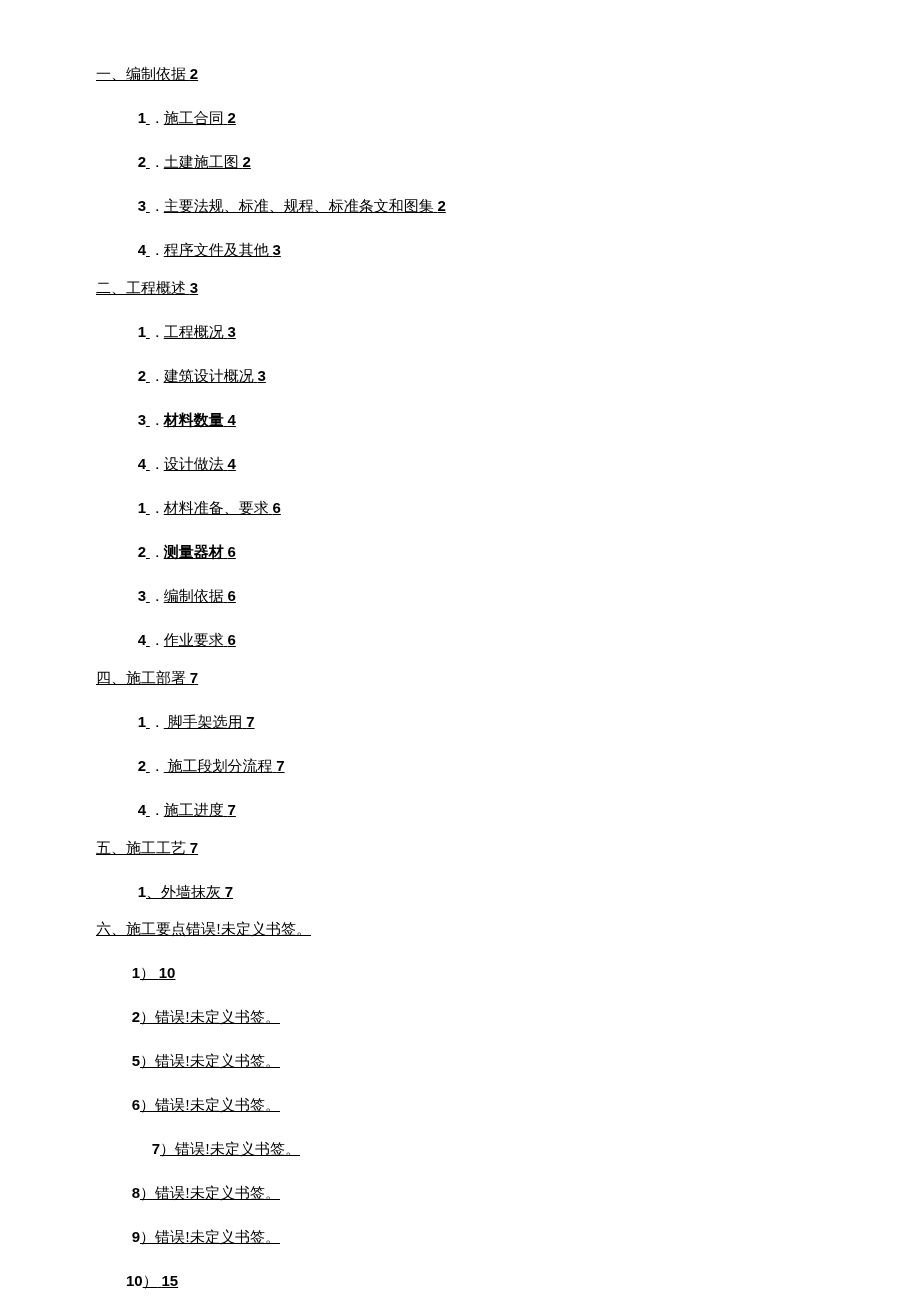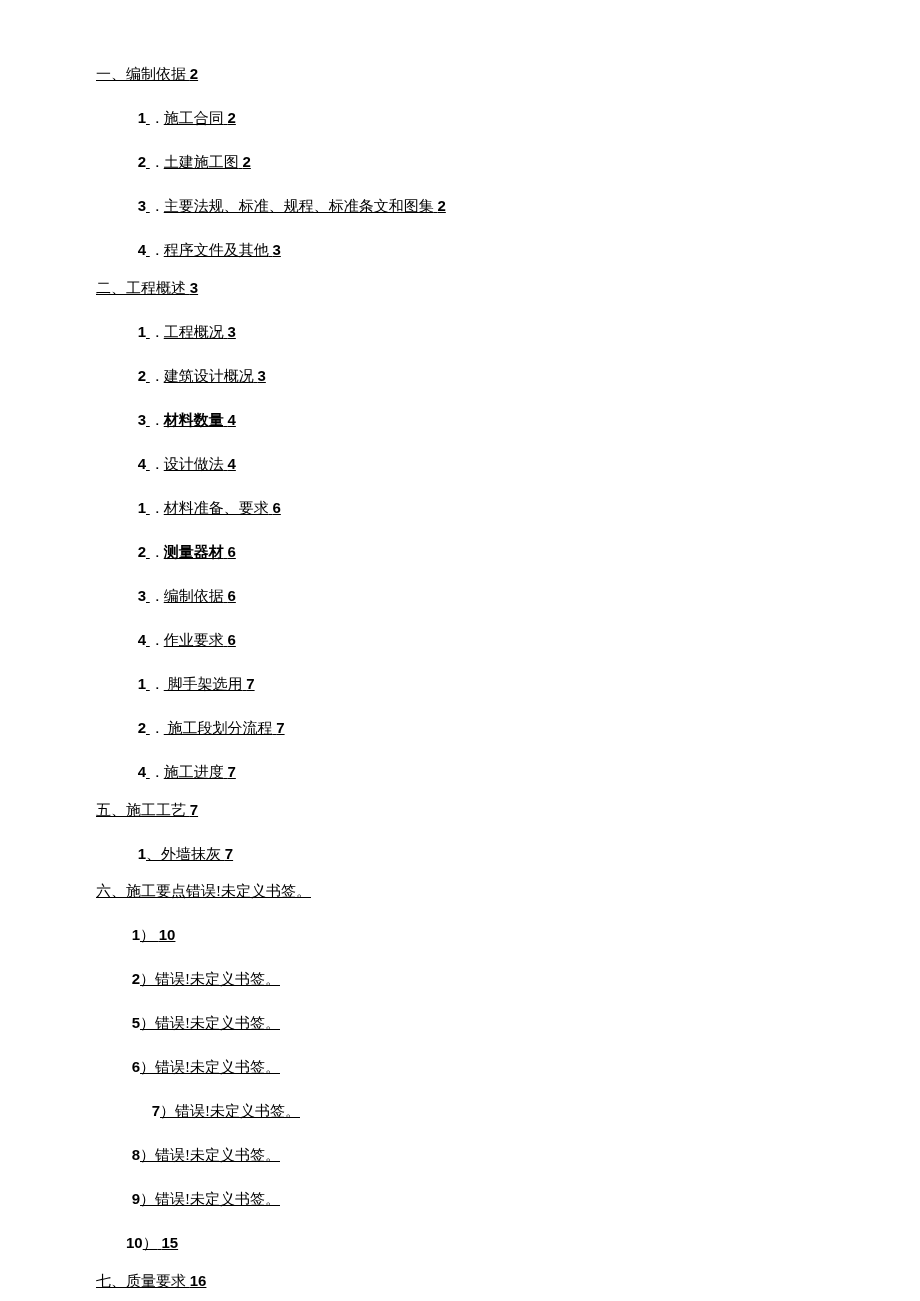--- a/index.html
+++ b/index.html
@@ -85,20 +85,23 @@
     <div class="sub-line"><span class="num">4</span> <span class="sep">．</span><span>设计做法</span> <span class="page-num">4</span></div>
   </div>
 
   <div class="sub-block">
     <div class="sub-line"><span class="num">1</span> <span class="sep">．</span><span>材料准备、要求</span> <span class="page-num">6</span></div>
     <div class="sub-line"><span class="num">2</span> <span class="sep">．</span><span class="bold-text">测量器材</span> <span class="page-num">6</span></div>
     <div class="sub-line"><span class="num">3</span> <span class="sep">．</span><span>编制依据</span> <span class="page-num">6</span></div>
     <div class="sub-line"><span class="num">4</span> <span class="sep">．</span><span>作业要求</span> <span class="page-num">6</span></div>
   </div>
 
+  <div class="h1-line">
+    <span>四、</span><span>施工部署</span> <span class="page-num">7</span>
+  </div>
   <div class="sub-block">
     <div class="sub-line"><span class="num">1</span> <span class="sep">．</span><span> 脚手架选用</span> <span class="page-num">7</span></div>
     <div class="sub-line"><span class="num">2</span> <span class="sep">．</span><span> 施工段划分流程</span> <span class="page-num">7</span></div>
     <div class="sub-line"><span class="num">4</span> <span class="sep">．</span><span>施工进度</span> <span class="page-num">7</span></div>
   </div>
 
   <div class="h1-line">
     <span>五、</span><span>施工工艺</span> <span class="page-num">7</span>
   </div>
   <div class="sub-block">

